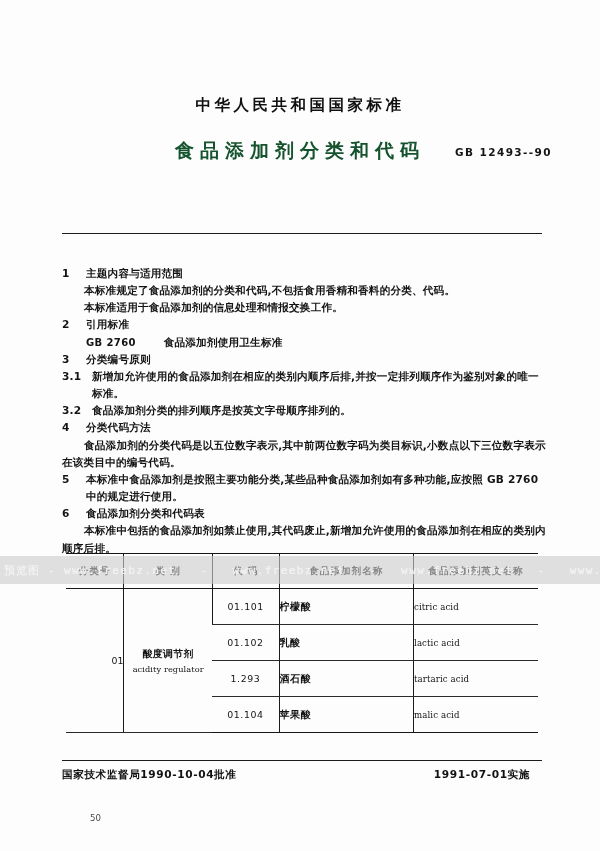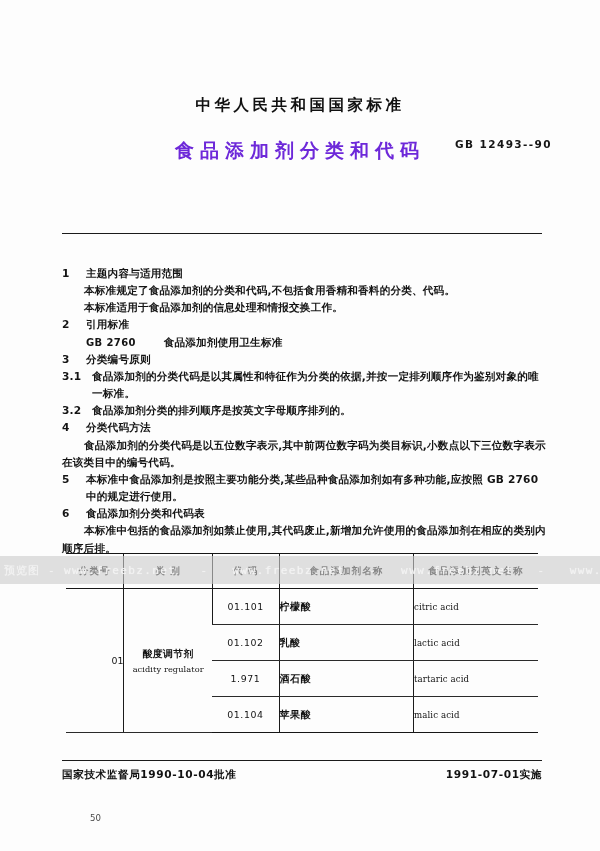--- a/index.html
+++ b/index.html
@@ -37,26 +37,26 @@
   }
   .title-row {
     position: relative;
     margin-top: 22px;
     height: 28px;
   }
   .doc-title {
     font-size: 19px;
     font-weight: bold;
     letter-spacing: 6px;
-    color: #6d28d9;
+    color: #14532d;
   }
   .std-number {
     position: absolute;
     right: 48px;
-    top: 0;
+    top: 8px;
     font-size: 10.5px;
     font-weight: bold;
     letter-spacing: 1.4px;
     font-family: "DejaVu Sans", "Liberation Sans", sans-serif;
     color: #151515;
     margin-left: 28px;
   }
   .eng-title {
     margin-top: 16px;
     font-size: 9.5px;
@@ -230,21 +230,21 @@
     position: absolute;
     left: 62px;
     right: 58px;
     top: 760px;
     height: 0;
     border-top: 1.6px solid #1b1b1b;
   }
   .footer {
     position: absolute;
     left: 62px;
-    right: 58px;
+    right: 70px;
     top: 768px;
     display: flex;
     justify-content: space-between;
     align-items: baseline;
     font-size: 10.6px;
     font-weight: bold;
     letter-spacing: 0.6px;
     color: #111;
   }
   .page-no {
@@ -295,21 +295,21 @@
       <span>食品添加剂使用卫生标准</span>
     </div>
 
     <div class="clause">
       <span class="clause-num">3</span>
       <span class="clause-text">分类编号原则</span>
     </div>
 
     <div class="clause">
       <span class="clause-num wide">3.1</span>
-      <span class="clause-text">食品添加剂的分类代码是以其属性和特征作为分类的依据,并按一定排列顺序作为鉴别对象的唯一标准。</span>
+      <span class="clause-text">新增加允许使用的食品添加剂在相应的类别内顺序后排,并按一定排列顺序作为鉴别对象的唯一标准。</span>
     </div>
     <div class="clause">
       <span class="clause-num wide">3.2</span>
       <span class="clause-text">食品添加剂分类的排列顺序是按英文字母顺序排列的。</span>
     </div>
 
     <div class="clause">
       <span class="clause-num">4</span>
       <span class="clause-text">分类代码方法</span>
     </div>
@@ -347,21 +347,21 @@
         <td class="col-code code-cell">01.101</td>
         <td class="col-name name-cell">柠檬酸</td>
         <td class="col-eng eng-cell">citric acid</td>
       </tr>
       <tr>
         <td class="col-code code-cell">01.102</td>
         <td class="col-name name-cell">乳酸</td>
         <td class="col-eng eng-cell">lactic acid</td>
       </tr>
       <tr>
-        <td class="col-code code-cell">1.971</td>
+        <td class="col-code code-cell">1.293</td>
         <td class="col-name name-cell">酒石酸</td>
         <td class="col-eng eng-cell">tartaric acid</td>
       </tr>
       <tr>
         <td class="col-code code-cell">01.104</td>
         <td class="col-name name-cell">苹果酸</td>
         <td class="col-eng eng-cell">malic acid</td>
       </tr>
     </tbody>
   </table>

